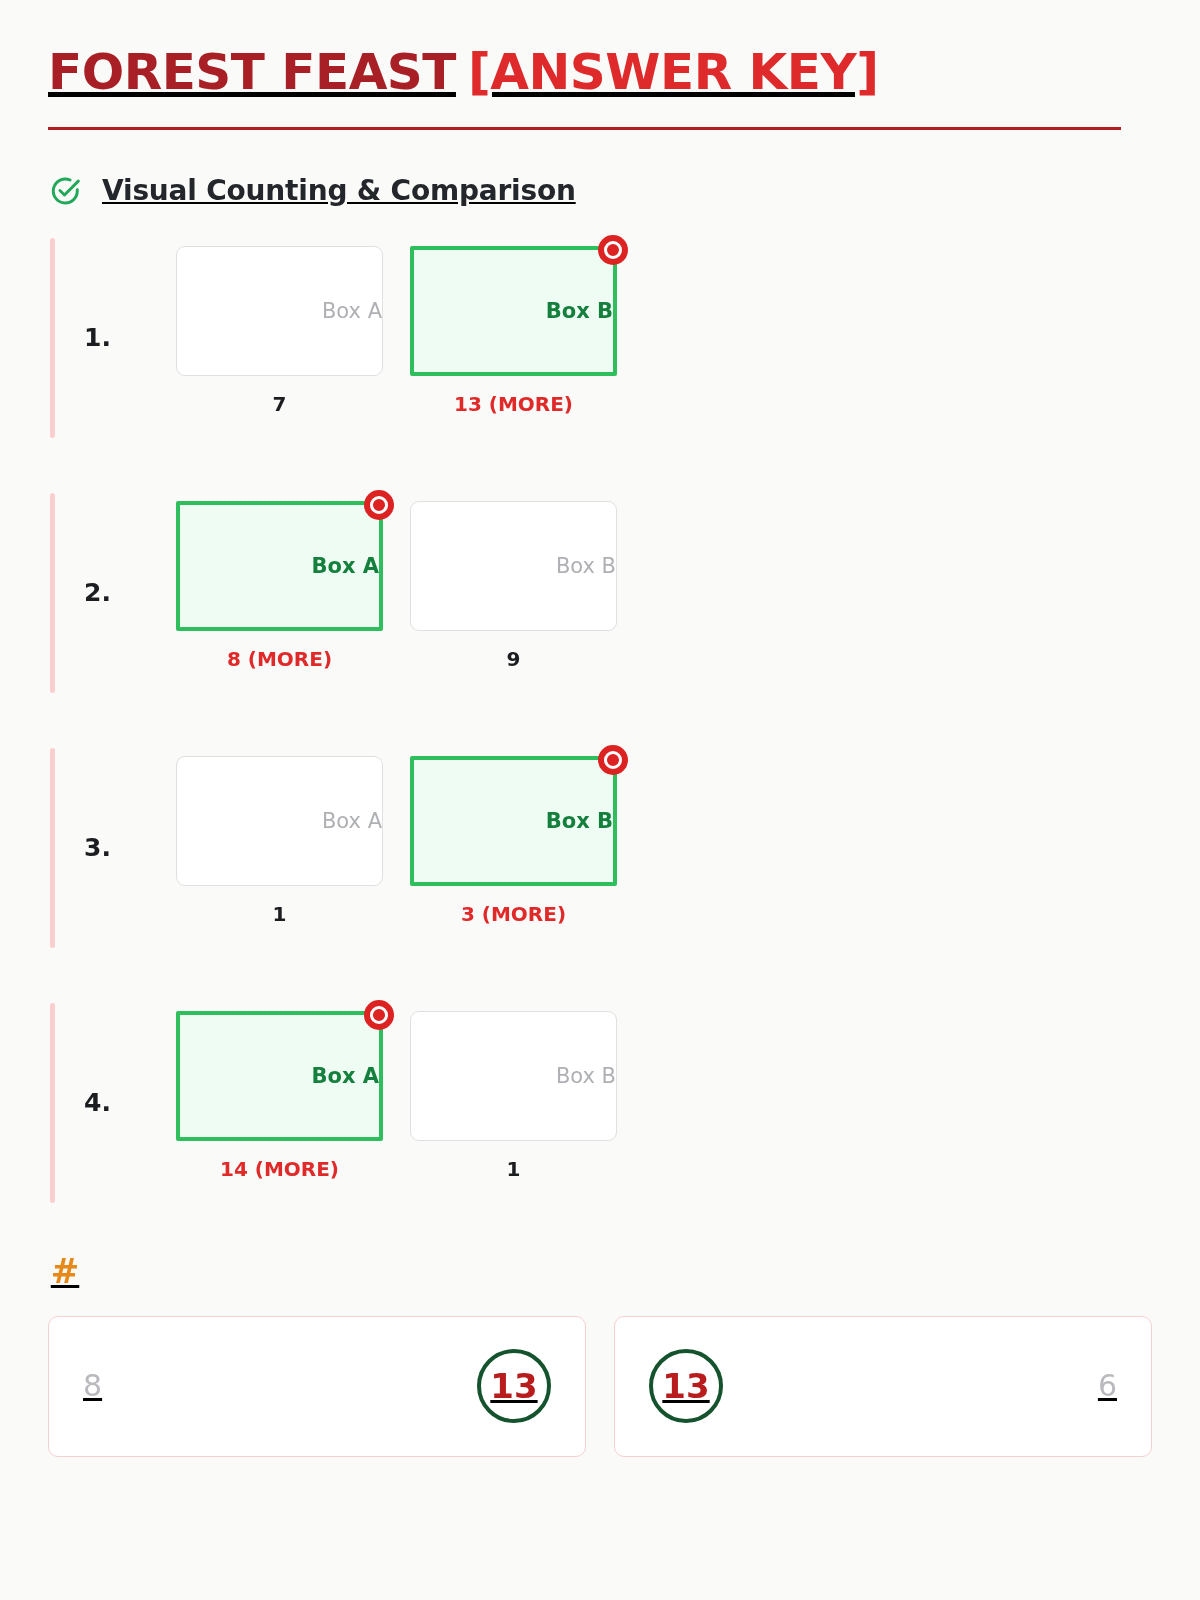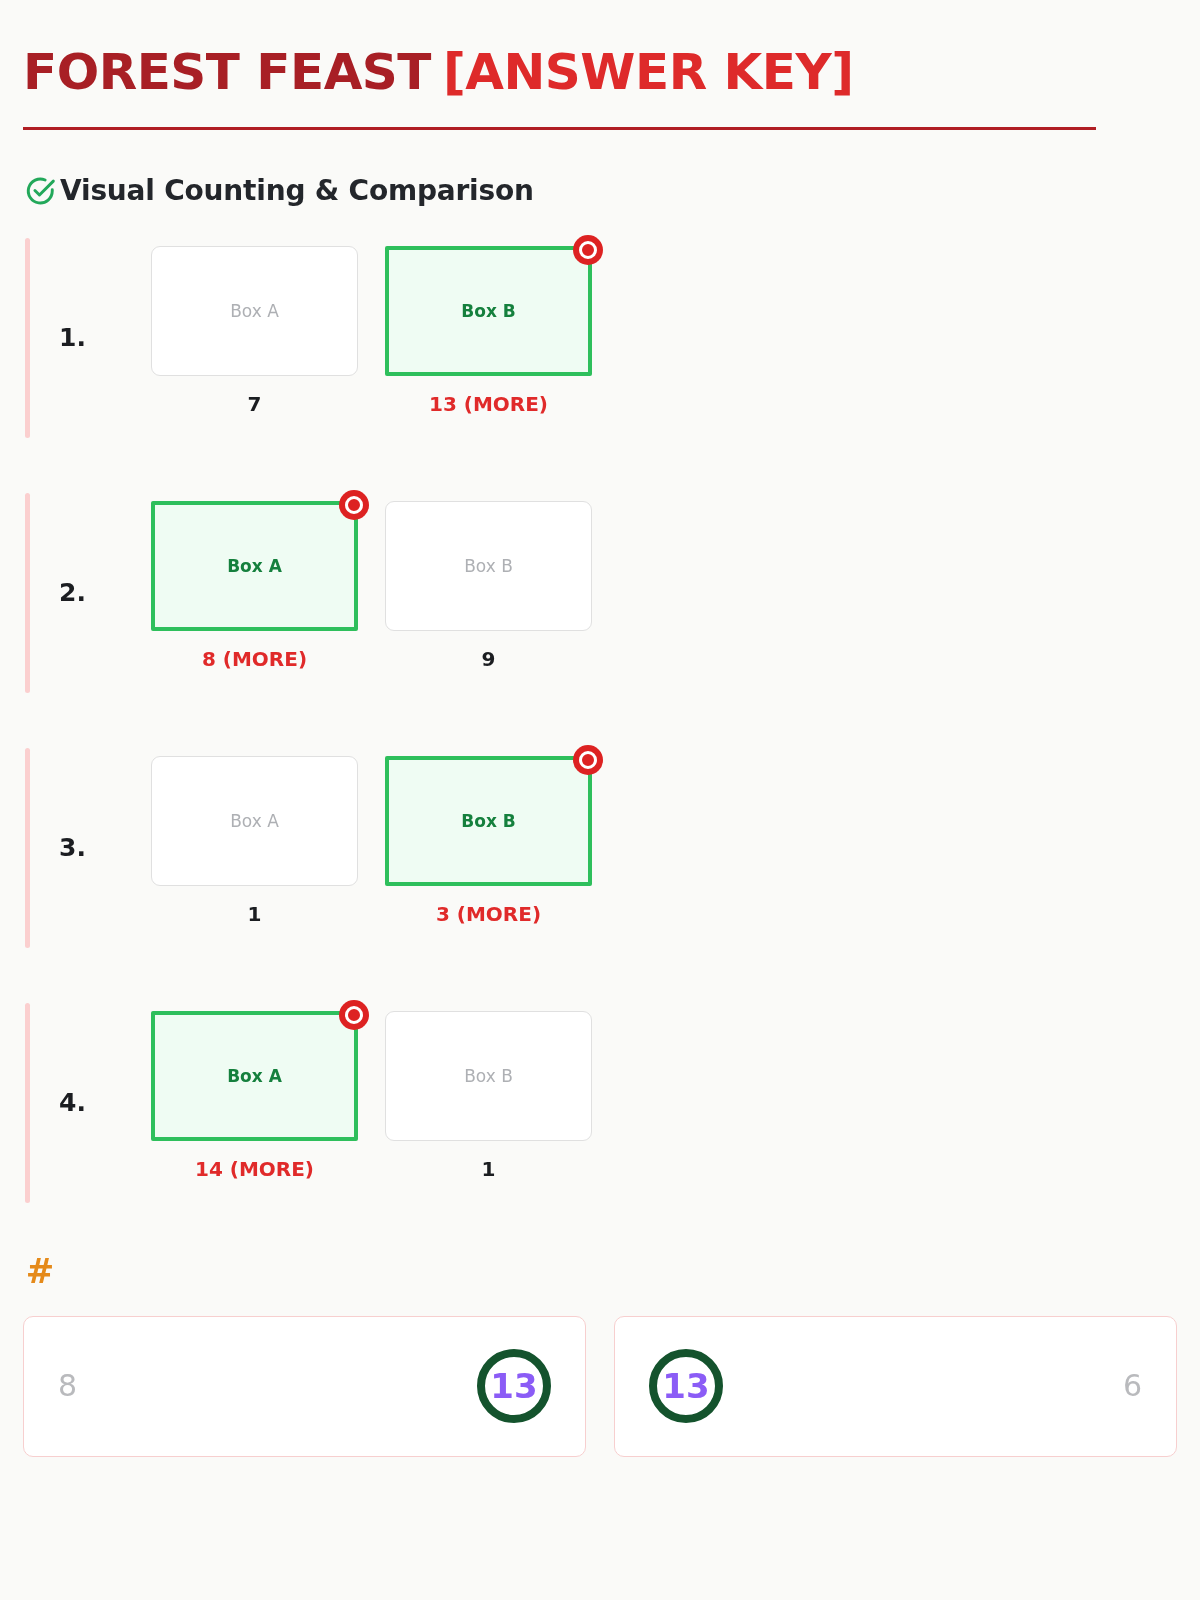--- a/index.html
+++ b/index.html
@@ -11,21 +11,22 @@
     height: 1600px;
     background: #FAFAF8;
     font-family: "DejaVu Sans", "Liberation Sans", sans-serif;
     overflow: hidden;
   }
   .page {
     position: relative;
     width: 1200px;
     height: 1412px;
     box-sizing: border-box;
-    padding: 0 23px;
+    padding: 0 48px;
+    text-decoration: underline;
   }
 
   
   .header { padding-top: 46px; }
   .title {
     font-size: 50px;
     font-weight: 800;
     letter-spacing: -0.5px;
     line-height: 1.05;
     margin: 0;
@@ -44,21 +45,21 @@
     margin-top: 28px;
     height: 3px;
     background: #B01E24;
     width: 1073px;
   }
 
   
   .section-head {
     display: flex;
     align-items: center;
-    gap: 3px;
+    gap: 20px;
     margin-top: 44px;
   }
   .section-head .icon {
     display: flex; align-items: center; justify-content: center;
     width: 34px; height: 34px; flex: none;
   }
   .section-title {
     font-size: 28px;
     font-weight: 700;
     color: #23262B;
@@ -99,22 +100,22 @@
     display: flex;
     gap: 27px;
   }
   .boxwrap { width: 207px; }
   .box {
     position: relative;
     height: 130px;
     box-sizing: border-box;
     display: flex;
     align-items: center;
-    justify-content: center;
-    font-size: 17px;
+    justify-content: flex-end;
+    font-size: 21px;
   }
   .box.plain {
     background: #FFFFFF;
     border: 1px solid #E0E0E0;
     border-radius: 9px;
     color: #AEB0B4;
     font-weight: 400;
   }
   .box.chosen {
     background: #EFFCF3;
@@ -160,23 +161,23 @@
     font-size: 30px;
     line-height: 1;
   }
   .num.dim {
     color: #B9BABD;
     font-weight: 400;
   }
   .num.circled {
     width: 74px; height: 74px;
     box-sizing: border-box;
-    border: 8px solid #14532d;
+    border: 4px solid #14532d;
     border-radius: 50%;
-    color: #8b5cf6;
+    color: #b91c1c;
     font-weight: 800;
     font-size: 34px;
     display: flex;
     align-items: center;
     justify-content: center;
   }
 </style>
 </head>
 <body>
 

